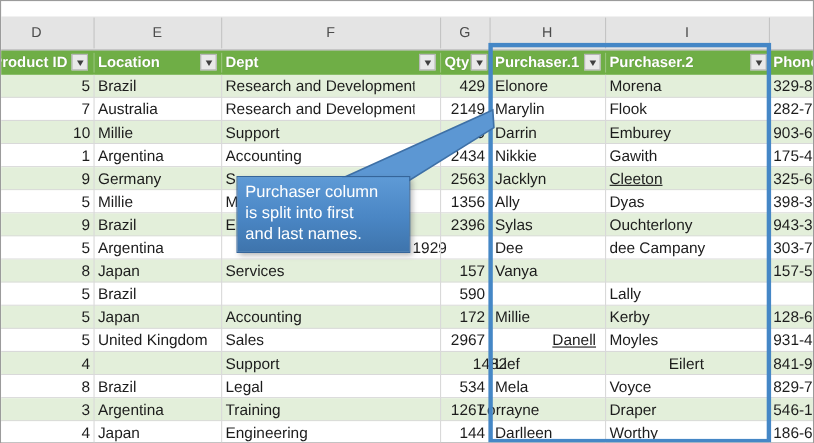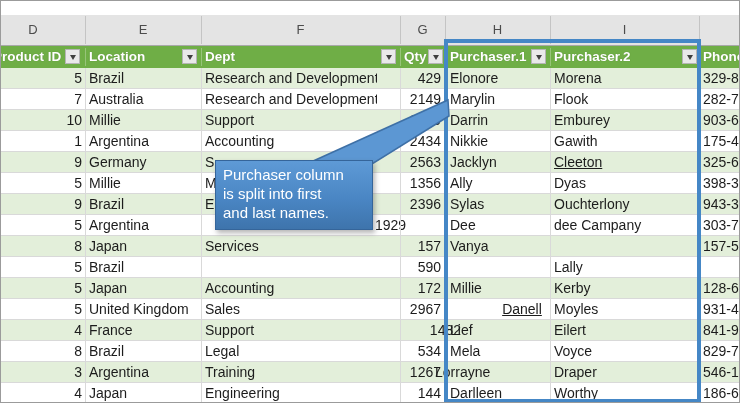--- a/index.html
+++ b/index.html
@@ -225,25 +225,24 @@
         <div class="cell" style="left: 0px; width: 81px; text-align: right;">5</div>
         <div class="cell" style="left: 88px; width: 108px; text-align: left;">United Kingdom</div>
         <div class="cell" style="left: 204px; width: 172px; text-align: left;">Sales</div>
         <div class="cell" style="left: 398px; width: 42px; text-align: right;">2967</div>
         <div class="cell" style="left: 473px; width: 96px; text-align: center; text-decoration: underline;">Danell</div>
         <div class="cell" style="left: 553px; width: 140px; text-align: left;">Moyles</div>
         <div class="cell" style="left: 702px; width: 38px; text-align: left;">931-4</div>
       </div>
       <div class="row band" style="top: 252px;">
         <div class="cell" style="left: 0px; width: 81px; text-align: right;">4</div>
-        <div class="cell" style="left: 88px; width: 108px; text-align: left;">France</div>
         <div class="cell" style="left: 204px; width: 172px; text-align: left;">Support</div>
         <div class="cell" style="left: 418px; width: 42px; text-align: right;">1482</div>
         <div class="cell" style="left: 449px; width: 96px; text-align: left;">Lief</div>
-        <div class="cell" style="left: 553px; width: 140px; text-align: left;">Eilert</div>
+        <div class="cell" style="left: 553px; width: 140px; text-align: center;">Eilert</div>
         <div class="cell" style="left: 702px; width: 38px; text-align: left;">841-9</div>
       </div>
       <div class="row" style="top: 273px;">
         <div class="cell" style="left: 0px; width: 81px; text-align: right;">8</div>
         <div class="cell" style="left: 88px; width: 108px; text-align: left;">Brazil</div>
         <div class="cell" style="left: 204px; width: 172px; text-align: left;">Legal</div>
         <div class="cell" style="left: 398px; width: 42px; text-align: right;">534</div>
         <div class="cell" style="left: 449px; width: 96px; text-align: left;">Mela</div>
         <div class="cell" style="left: 553px; width: 140px; text-align: left;">Voyce</div>
         <div class="cell" style="left: 702px; width: 38px; text-align: left;">829-7</div>

